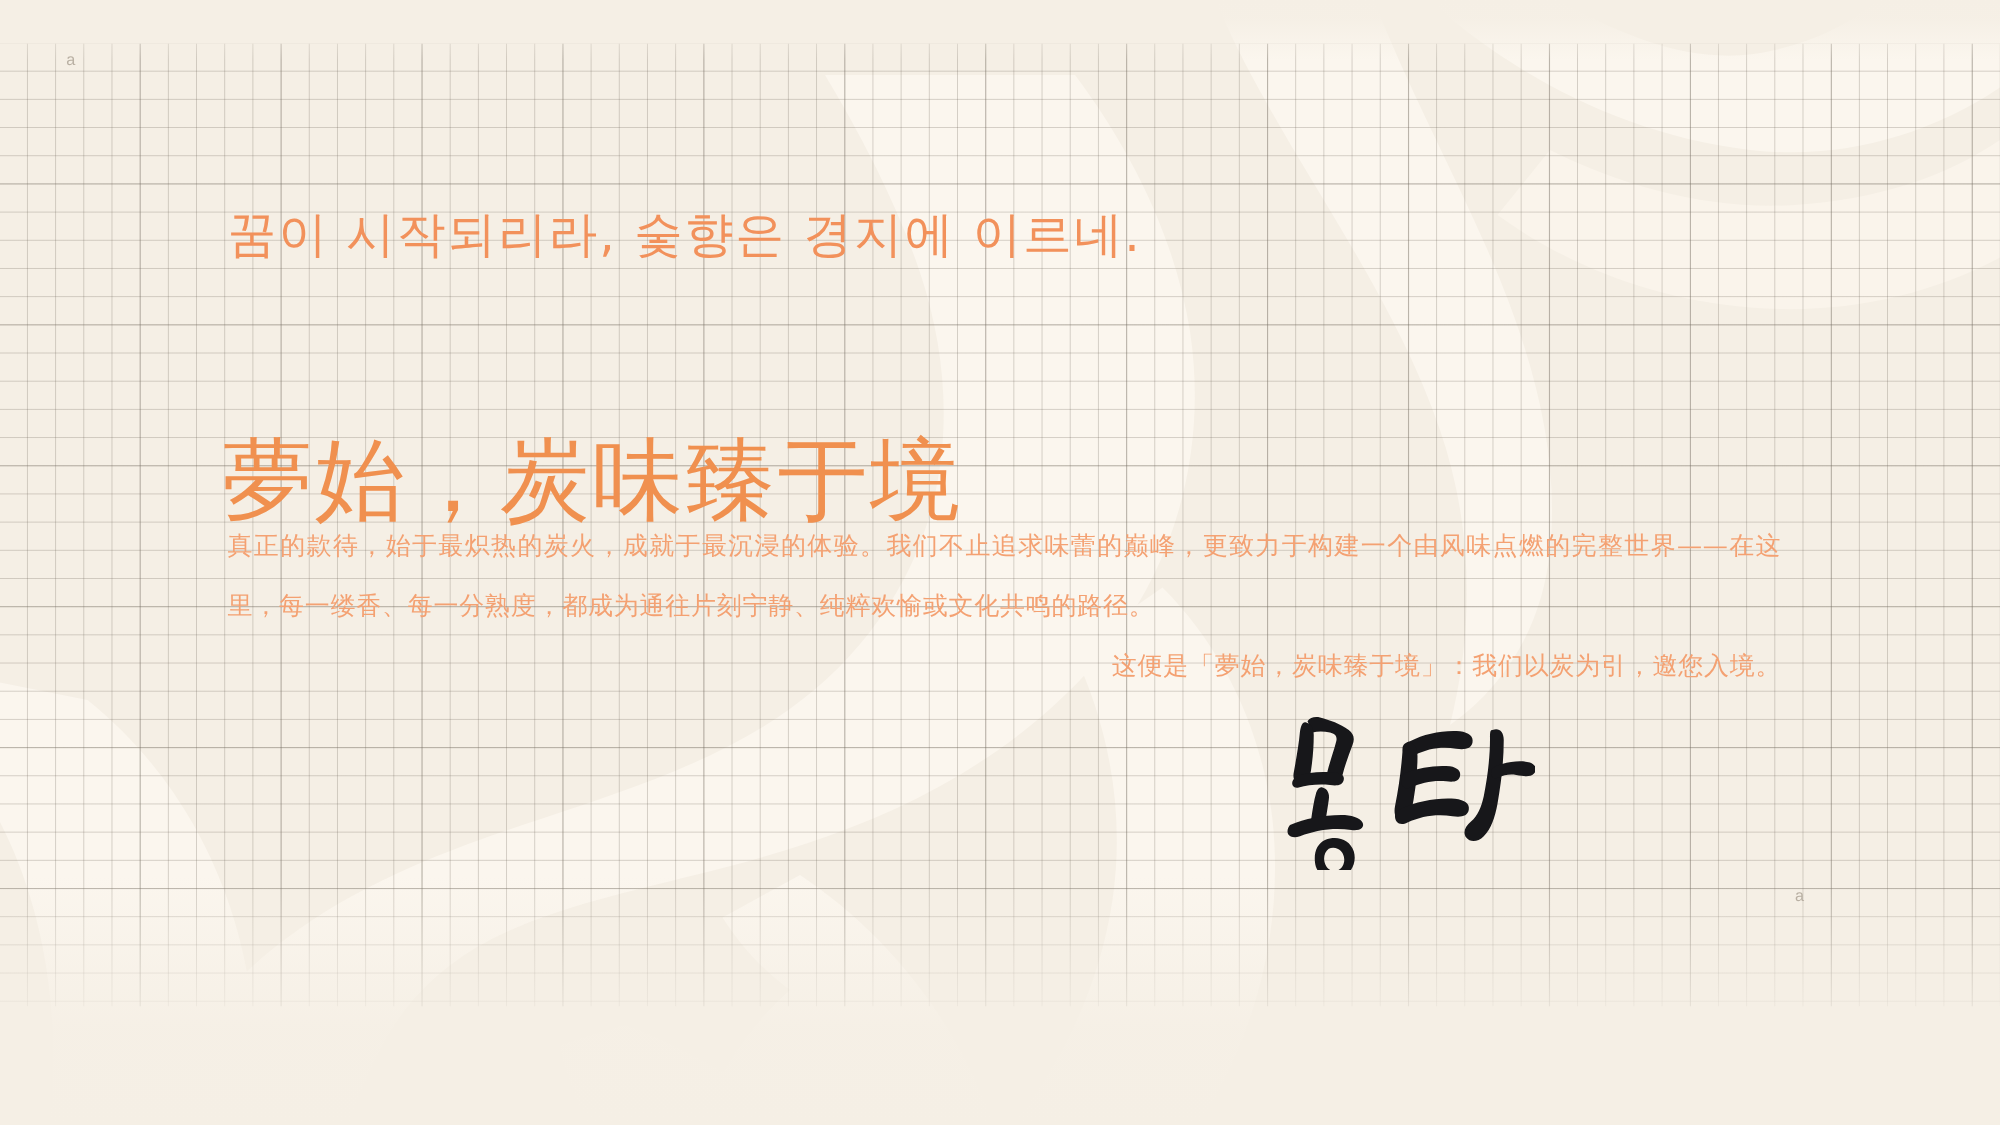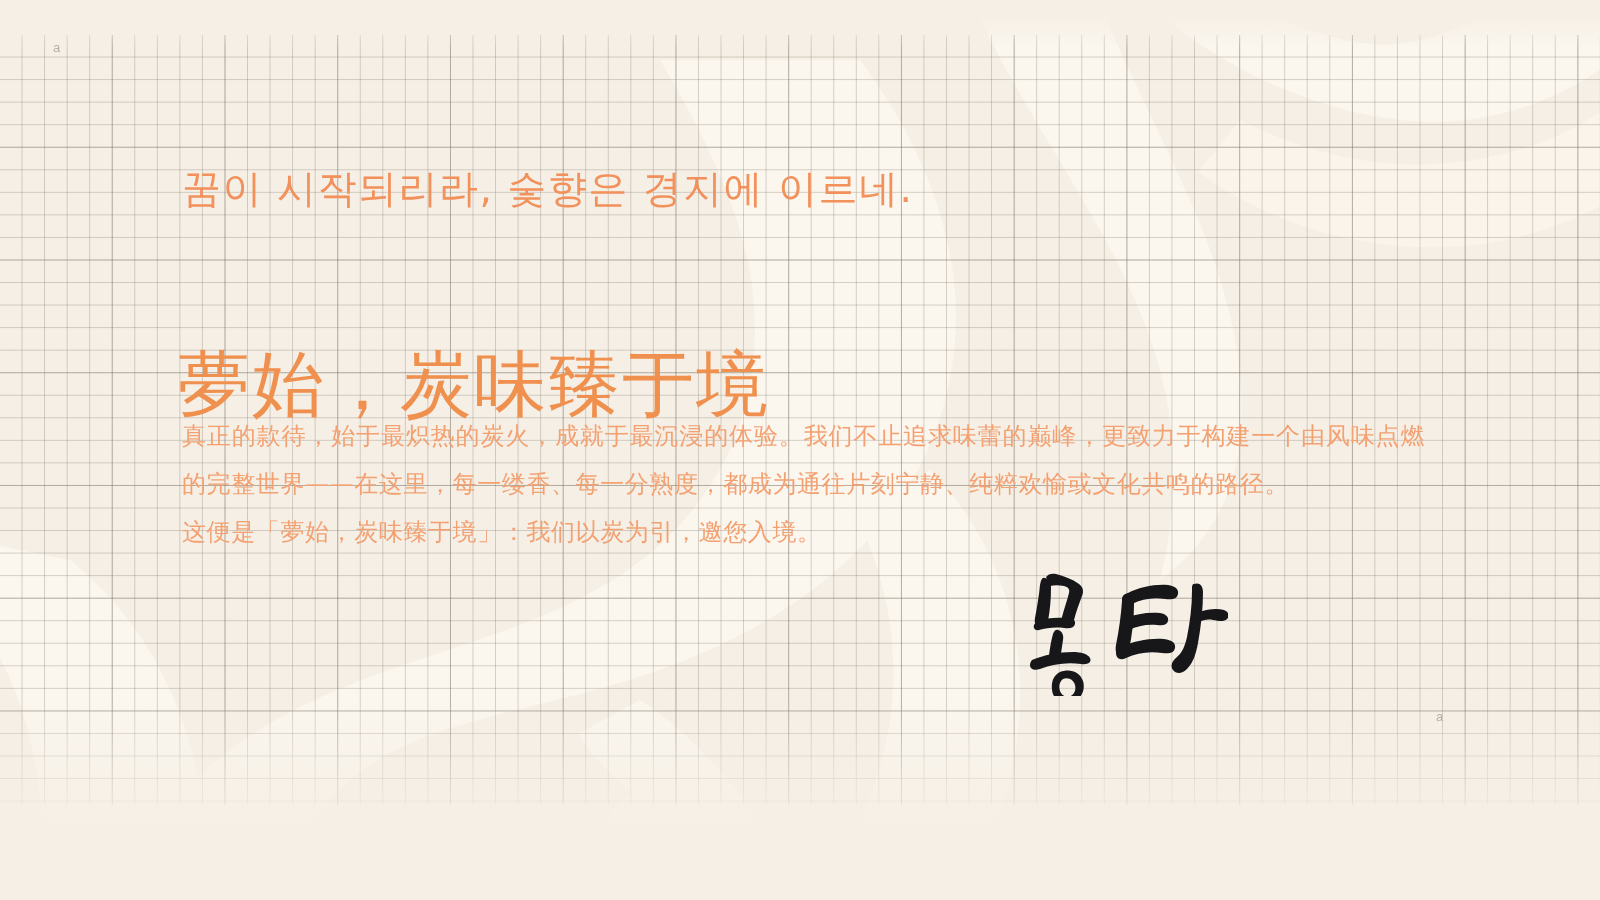--- a/index.html
+++ b/index.html
@@ -126,34 +126,34 @@
     font-weight: 400;
     letter-spacing: 2px;
     white-space: nowrap;
   }
 
   .body-copy {
     position: absolute;
     top: 412px;
     left: 0;
     width: 1243px;
-    font-size: 24px;
+    font-size: 20px;
     line-height: 48px;
     color: #F4A172;
     font-family: "DejaVu Serif", "Liberation Serif", serif;
     font-weight: 400;
     letter-spacing: 0.6px;
     text-align: justify;
     text-justify: inter-character;
   }
   .body-copy p {
     margin: 0;
   }
   .body-copy p.closing {
-    text-align: left;
+    text-align: right;
   }
 
   
   .brand-logo {
     position: absolute;
     left: 1018px;
     top: 568px;
     width: 210px;
     height: 128px;
   }

